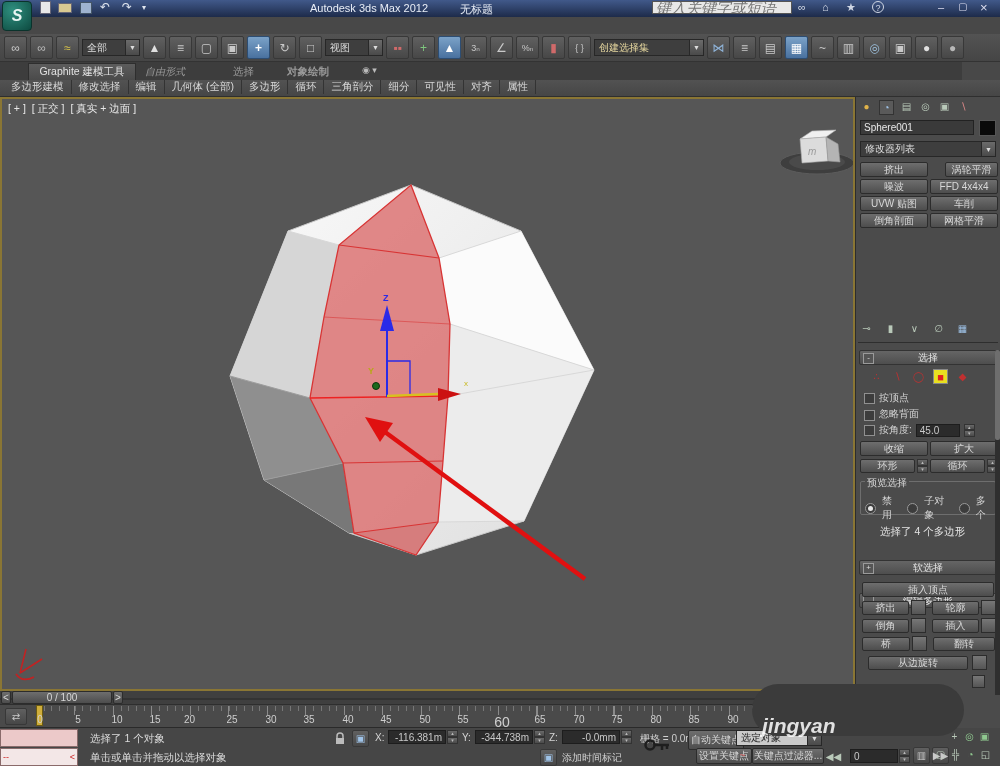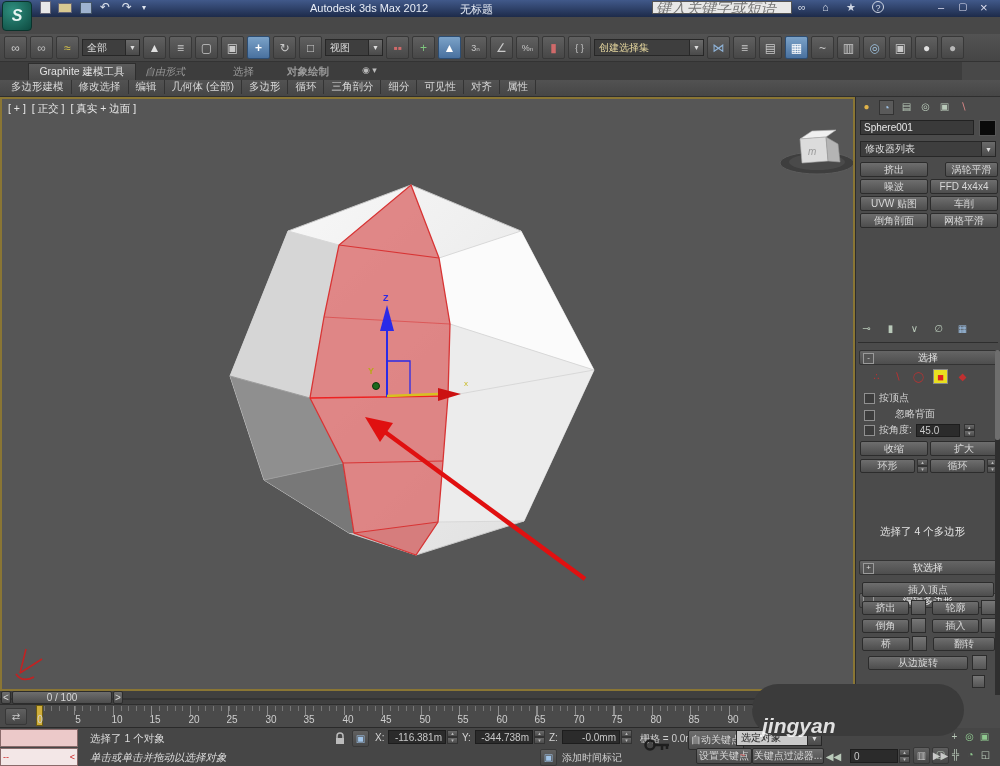--- a/index.html
+++ b/index.html
@@ -258,21 +258,21 @@
       <span class="navic" style="color:#c03030;">∴</span>
       <span class="navic" style="color:#c03030;">∖</span>
       <span class="navic" style="color:#c03030;">◯</span>
       <span class="navic" style="background:#e8e020;border:1px solid #888;color:#e02020;font-size:11px;">■</span>
       <span class="navic" style="color:#c03030;">◆</span>
     </div>
     <div class="r" style="left:8px;top:294px;display:flex;align-items:center;gap:4px;">
       <span class="cb"></span>
       <span style="font-size:10px;">按顶点</span>
     </div>
-    <div class="r" style="left:8px;top:310px;display:flex;align-items:flex-end;gap:20px;">
+    <div class="r" style="left:8px;top:310px;display:flex;align-items:flex-end;gap:4px;">
       <span class="cb"></span>
       <span style="font-size:10px;">忽略背面</span>
     </div>
     <div class="r" style="left:8px;top:326px;display:flex;align-items:center;gap:4px;">
       <span class="cb"></span>
       <span style="font-size:10px;">按角度:</span>
       <span class="fld" style="width:44px;height:13px;">45.0</span>
       <span class="spin" style="height:13px;">
           <span>▴</span>
           <span>▾</span>
@@ -287,20 +287,31 @@
       <span class="spin" style="height:14px;">
           <span>▴</span>
           <span>▾</span>
         </span>
       <span class="btn" style="height:14px;flex:1;">循环</span>
       <span class="spin" style="height:14px;">
           <span>▴</span>
           <span>▾</span>
         </span>
     </div>
+    <div class="r" style="left:4px;top:384px;width:136px;height:34px;border:1px solid #6e6e6e;border-radius:2px;">
+      <span class="r" style="left:4px;top:-6px;background:#4b4b4b;padding:0 2px;font-size:10px;">预览选择</span>
+      <div class="r" style="left:4px;top:12px;display:flex;gap:6px;align-items:center;">
+        <span class="radio sel"></span>
+        <span style="font-size:10px;">禁用</span>
+        <span class="radio"></span>
+        <span style="font-size:10px;">子对象</span>
+        <span class="radio"></span>
+        <span style="font-size:10px;">多个</span>
+      </div>
+    </div>
     <div class="r" style="left:24px;top:428px;font-size:10.5px;color:#e2e2e2;">选择了 4 个多边形</div>
 
     <div class="r roll" style="left:3px;top:448px;width:138px;height:15px;">
       <span class="pm">+</span>
         <span>软选择</span>
     </div>
     <div class="r roll" style="left:3px;top:466px;width:138px;height:15px;">
       <span class="pm">-</span>
         <span>编辑多边形</span>
     </div>
@@ -341,47 +352,47 @@
   </div>
   <div class="r" style="left:0;top:705px;width:855px;height:23px;background:#4a4a4a;border-bottom:1px solid #2a2a2a;">
     <span class="r tb sm" style="left:5px;top:3px;width:22px;">⇄</span>
     <div class="r tick-minor" style="left:36px;top:1px;width:760px;height:5px;"></div>
     <div class="r tick-major" style="left:36px;top:1px;width:760px;height:9px;"></div>
     <div class="r" style="left:36px;top:0px;width:7px;height:21px;background:#cfae3c;border:1px solid #6b5a12;"></div>
     <span class="r" style="left:30px;top:9px;width:20px;text-align:center;font-size:10px;color:#cfcfcf;">0</span>
     <span class="r" style="left:68px;top:9px;width:20px;text-align:center;font-size:10px;color:#cfcfcf;">5</span>
     <span class="r" style="left:107px;top:9px;width:20px;text-align:center;font-size:10px;color:#cfcfcf;">10</span>
     <span class="r" style="left:145px;top:9px;width:20px;text-align:center;font-size:10px;color:#cfcfcf;">15</span>
-    <span class="r" style="left:184px;top:9px;width:20px;text-align:center;font-size:10px;color:#cfcfcf;">20</span>
+    <span class="r" style="left:184px;top:9px;width:20px;font-size:10px;color:#cfcfcf;">20</span>
     <span class="r" style="left:222px;top:9px;width:20px;text-align:center;font-size:10px;color:#cfcfcf;">25</span>
     <span class="r" style="left:261px;top:9px;width:20px;text-align:center;font-size:10px;color:#cfcfcf;">30</span>
     <span class="r" style="left:299px;top:9px;width:20px;text-align:center;font-size:10px;color:#cfcfcf;">35</span>
     <span class="r" style="left:338px;top:9px;width:20px;text-align:center;font-size:10px;color:#cfcfcf;">40</span>
     <span class="r" style="left:376px;top:9px;width:20px;text-align:center;font-size:10px;color:#cfcfcf;">45</span>
     <span class="r" style="left:415px;top:9px;width:20px;text-align:center;font-size:10px;color:#cfcfcf;">50</span>
     <span class="r" style="left:453px;top:9px;width:20px;text-align:center;font-size:10px;color:#cfcfcf;">55</span>
-    <span class="r" style="left:492px;top:9px;width:20px;text-align:center;font-size:10px;color:#cfcfcf;">60</span>
+    <span class="r" style="left:492px;top:9px;width:20px;text-align:center;font-size:14px;color:#cfcfcf;">60</span>
     <span class="r" style="left:530px;top:9px;width:20px;text-align:center;font-size:10px;color:#cfcfcf;">65</span>
     <span class="r" style="left:569px;top:9px;width:20px;text-align:center;font-size:10px;color:#cfcfcf;">70</span>
     <span class="r" style="left:607px;top:9px;width:20px;text-align:center;font-size:10px;color:#cfcfcf;">75</span>
     <span class="r" style="left:646px;top:9px;width:20px;text-align:center;font-size:10px;color:#cfcfcf;">80</span>
     <span class="r" style="left:684px;top:9px;width:20px;text-align:center;font-size:10px;color:#cfcfcf;">85</span>
     <span class="r" style="left:723px;top:9px;width:20px;text-align:center;font-size:10px;color:#cfcfcf;">90</span>
   </div>
 
   <div class="r" style="left:0;top:728px;width:1000px;height:38px;background:#464646;">
 
     <div class="r" style="left:0;top:1px;width:78px;height:18px;background:#ecc9c9;border:1px solid #8a6a6a;"></div>
     <div class="r" style="left:0;top:20px;width:78px;height:18px;background:#f3e7e7;border:1px solid #8a6a6a;display:flex;align-items:center;gap:3px;padding:0 2px;box-sizing:border-box;">
       <span style="color:#cc2222;font-size:9px;">--</span>
       <span style="color:#cc2222;font-size:9px;margin-top:42px;">所在行:</span>
       <span style="color:#cc2222;font-size:9px;margin-left:auto;">&lt;</span>
     </div>
     <span class="r" style="left:90px;top:4px;font-size:10.5px;color:#dcdcdc;">选择了 1 个对象</span>
-    <span class="r" style="left:90px;top:23px;font-size:10.5px;color:#dcdcdc;font-style:italic;">单击或单击并拖动以选择对象</span>
+    <span class="r" style="left:90px;top:23px;font-size:10.5px;color:#dcdcdc;">单击或单击并拖动以选择对象</span>
 
     <svg class="r" style="left:334px;top:4px;" width="12" height="13">
       <path d="M3,6 V4 a3,3 0 0 1 6,0 V6" fill="none" stroke="#bcbcbc" stroke-width="1.5"></path>
       <rect x="2" y="6" width="8" height="6" fill="#bcbcbc"></rect>
     </svg>
     <span class="r tb sm" style="left:352px;top:2px;color:#9fc3e8;">▣</span>
 
     <span class="r" style="left:375px;top:4px;font-size:10px;">X:</span>
     <span class="r fld" style="left:388px;top:2px;width:58px;height:14px;justify-content:flex-end;">-116.381m</span>
     <span class="r spin" style="left:447px;top:2px;height:14px;">

